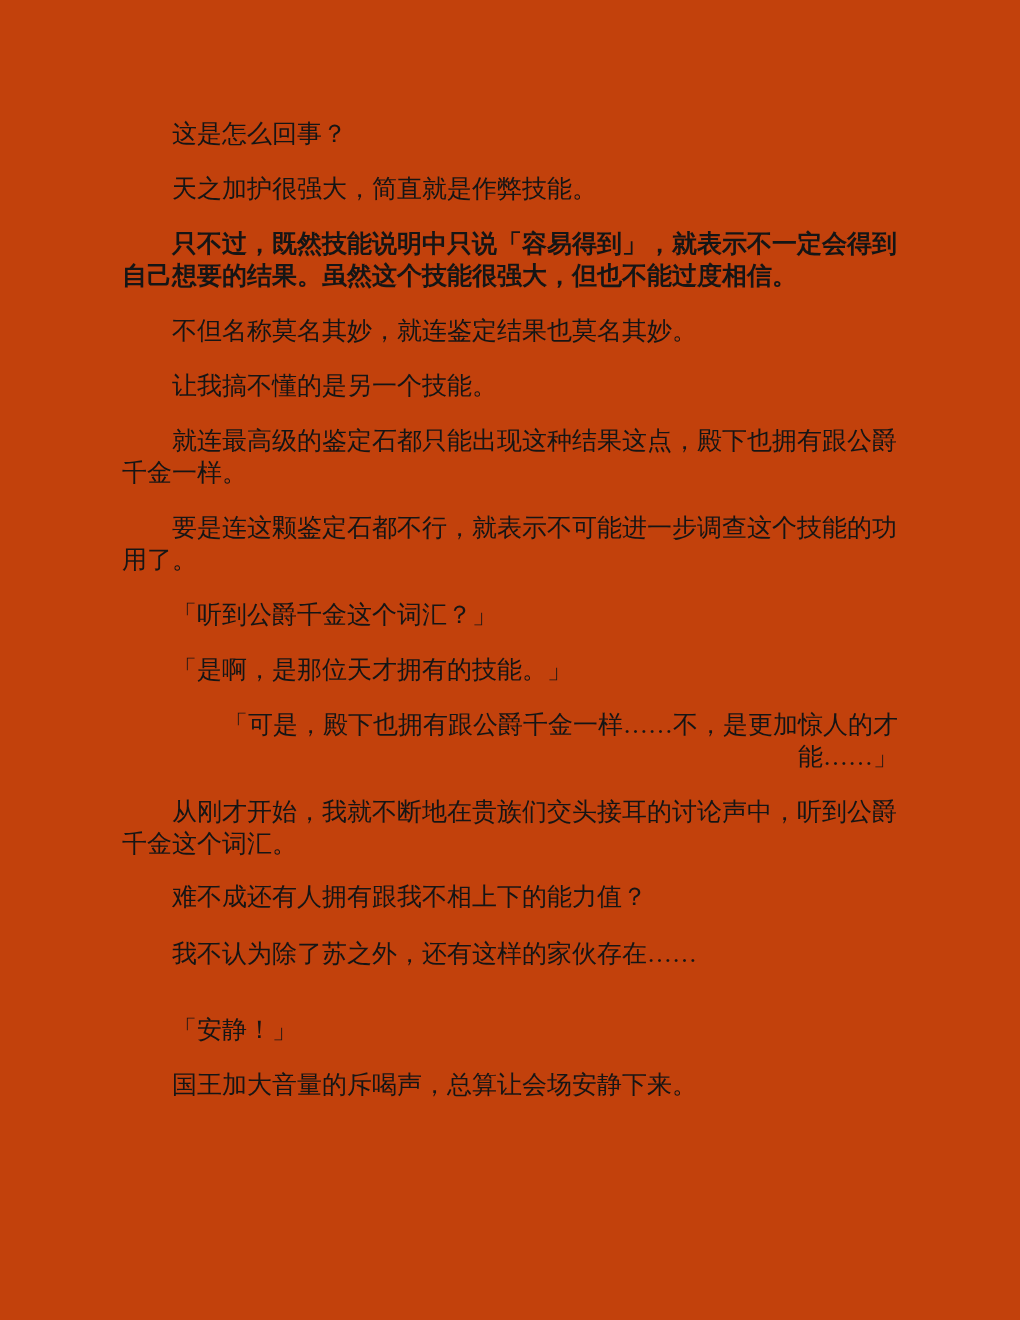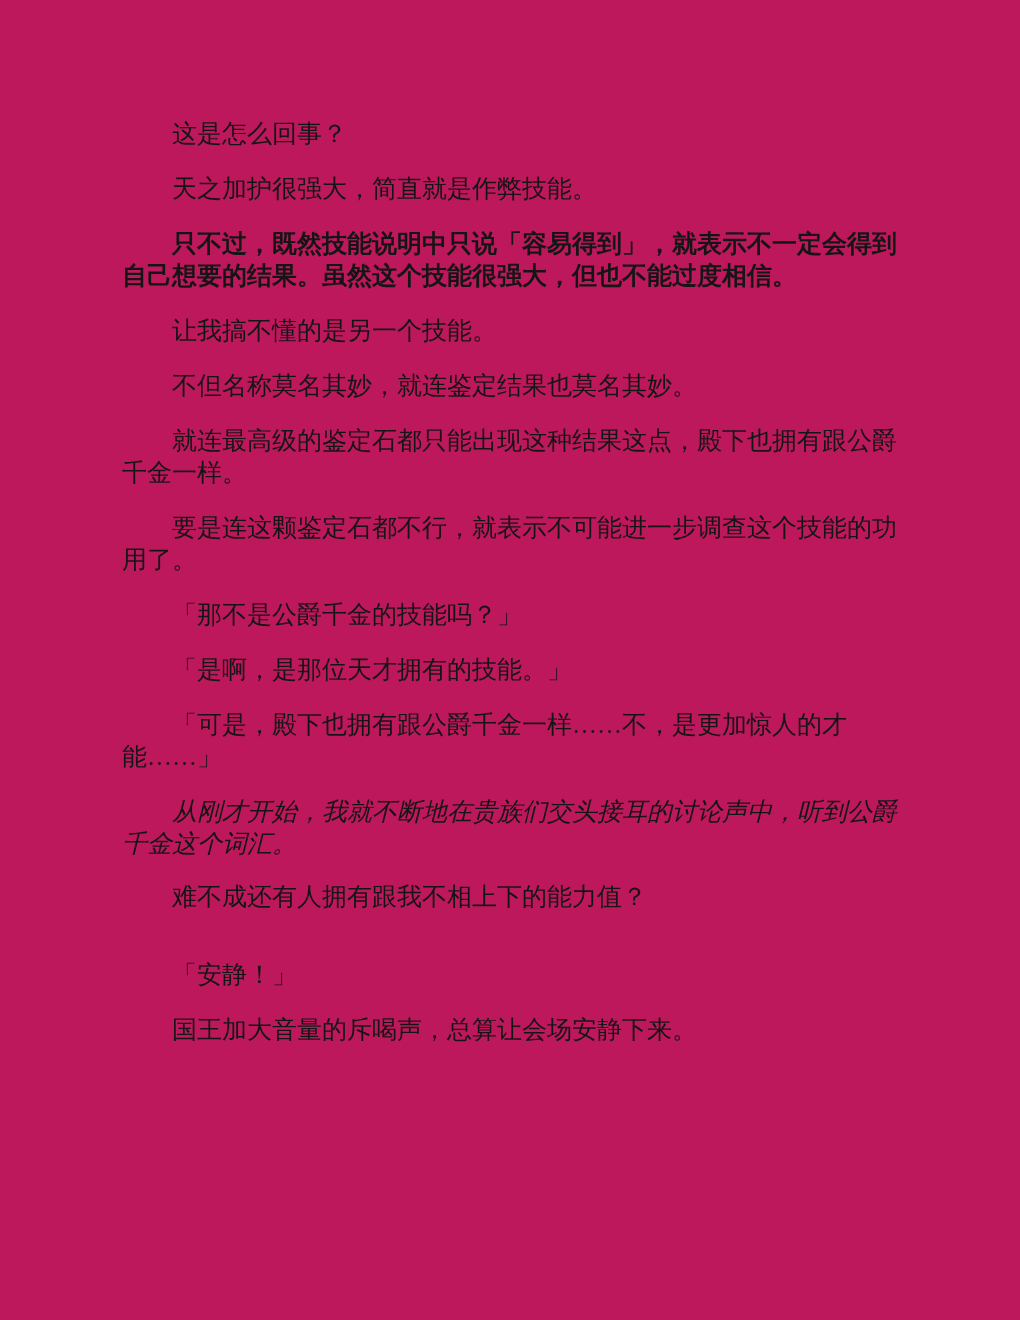--- a/index.html
+++ b/index.html
@@ -10,21 +10,21 @@
     width: 1020px;
     height: 1320px;
     background: #ffffff;
     overflow: hidden;
   }
   .page {
     box-sizing: border-box;
     width: 1020px;
     height: 1320px;
     padding: 118px 122px 40px 122px;
-    background: #be185d;
+    background: #c2410c;
   }
   .page p {
     margin: 0 0 23px 0;
     font-family: "Liberation Serif", "DejaVu Serif", serif;
     font-size: 25px;
     line-height: 32px;
     color: #151515;
     text-indent: 2em;
     text-align: left;
     letter-spacing: 0;
@@ -33,25 +33,26 @@
   }
 </style>
 </head>
 <body style="background: rgb(255, 255, 255);">
 
 <main class="page">
   <article>
     <p style="color: rgb(21, 21, 21);">这是怎么回事？</p>
     <p style="color: rgb(21, 21, 21);">天之加护很强大，简直就是作弊技能。</p>
     <p style="color: rgb(21, 21, 21); font-weight: bold;">只不过，既然技能说明中只说「容易得到」，就表示不一定会得到自己想要的结果。虽然这个技能很强大，但也不能过度相信。</p>
+    <p style="color: rgb(21, 21, 21);">不但名称莫名其妙，就连鉴定结果也莫名其妙。</p>
     <p style="color: rgb(21, 21, 21);">让我搞不懂的是另一个技能。</p>
-    <p style="color: rgb(21, 21, 21);">不但名称莫名其妙，就连鉴定结果也莫名其妙。</p>
     <p style="color: rgb(21, 21, 21);">就连最高级的鉴定石都只能出现这种结果这点，殿下也拥有跟公爵千金一样。</p>
     <p style="color: rgb(21, 21, 21);">要是连这颗鉴定石都不行，就表示不可能进一步调查这个技能的功用了。</p>
-    <p style="color: rgb(21, 21, 21);">「那不是公爵千金的技能吗？」</p>
+    <p style="color: rgb(21, 21, 21);">「听到公爵千金这个词汇？」</p>
     <p style="color: rgb(21, 21, 21);">「是啊，是那位天才拥有的技能。」</p>
-    <p style="color: rgb(21, 21, 21);">「可是，殿下也拥有跟公爵千金一样……不，是更加惊人的才能……」</p>
-    <p style="color: rgb(21, 21, 21); font-style: italic;">从刚才开始，我就不断地在贵族们交头接耳的讨论声中，听到公爵千金这个词汇。</p>
+    <p style="color: rgb(21, 21, 21); text-align: right;">「可是，殿下也拥有跟公爵千金一样……不，是更加惊人的才能……」</p>
+    <p style="color: rgb(21, 21, 21);">从刚才开始，我就不断地在贵族们交头接耳的讨论声中，听到公爵千金这个词汇。</p>
     <p style="color: rgb(21, 21, 21); font-family: Liberation Mono, monospace;">难不成还有人拥有跟我不相上下的能力值？</p>
+    <p style="color: rgb(21, 21, 21);">我不认为除了苏之外，还有这样的家伙存在……</p>
     <p style="color: rgb(21, 21, 21); margin-top: 44px;">「安静！」</p>
     <p style="color: rgb(21, 21, 21);">国王加大音量的斥喝声，总算让会场安静下来。</p>
   </article>
 </main>
 
 </body></html>

